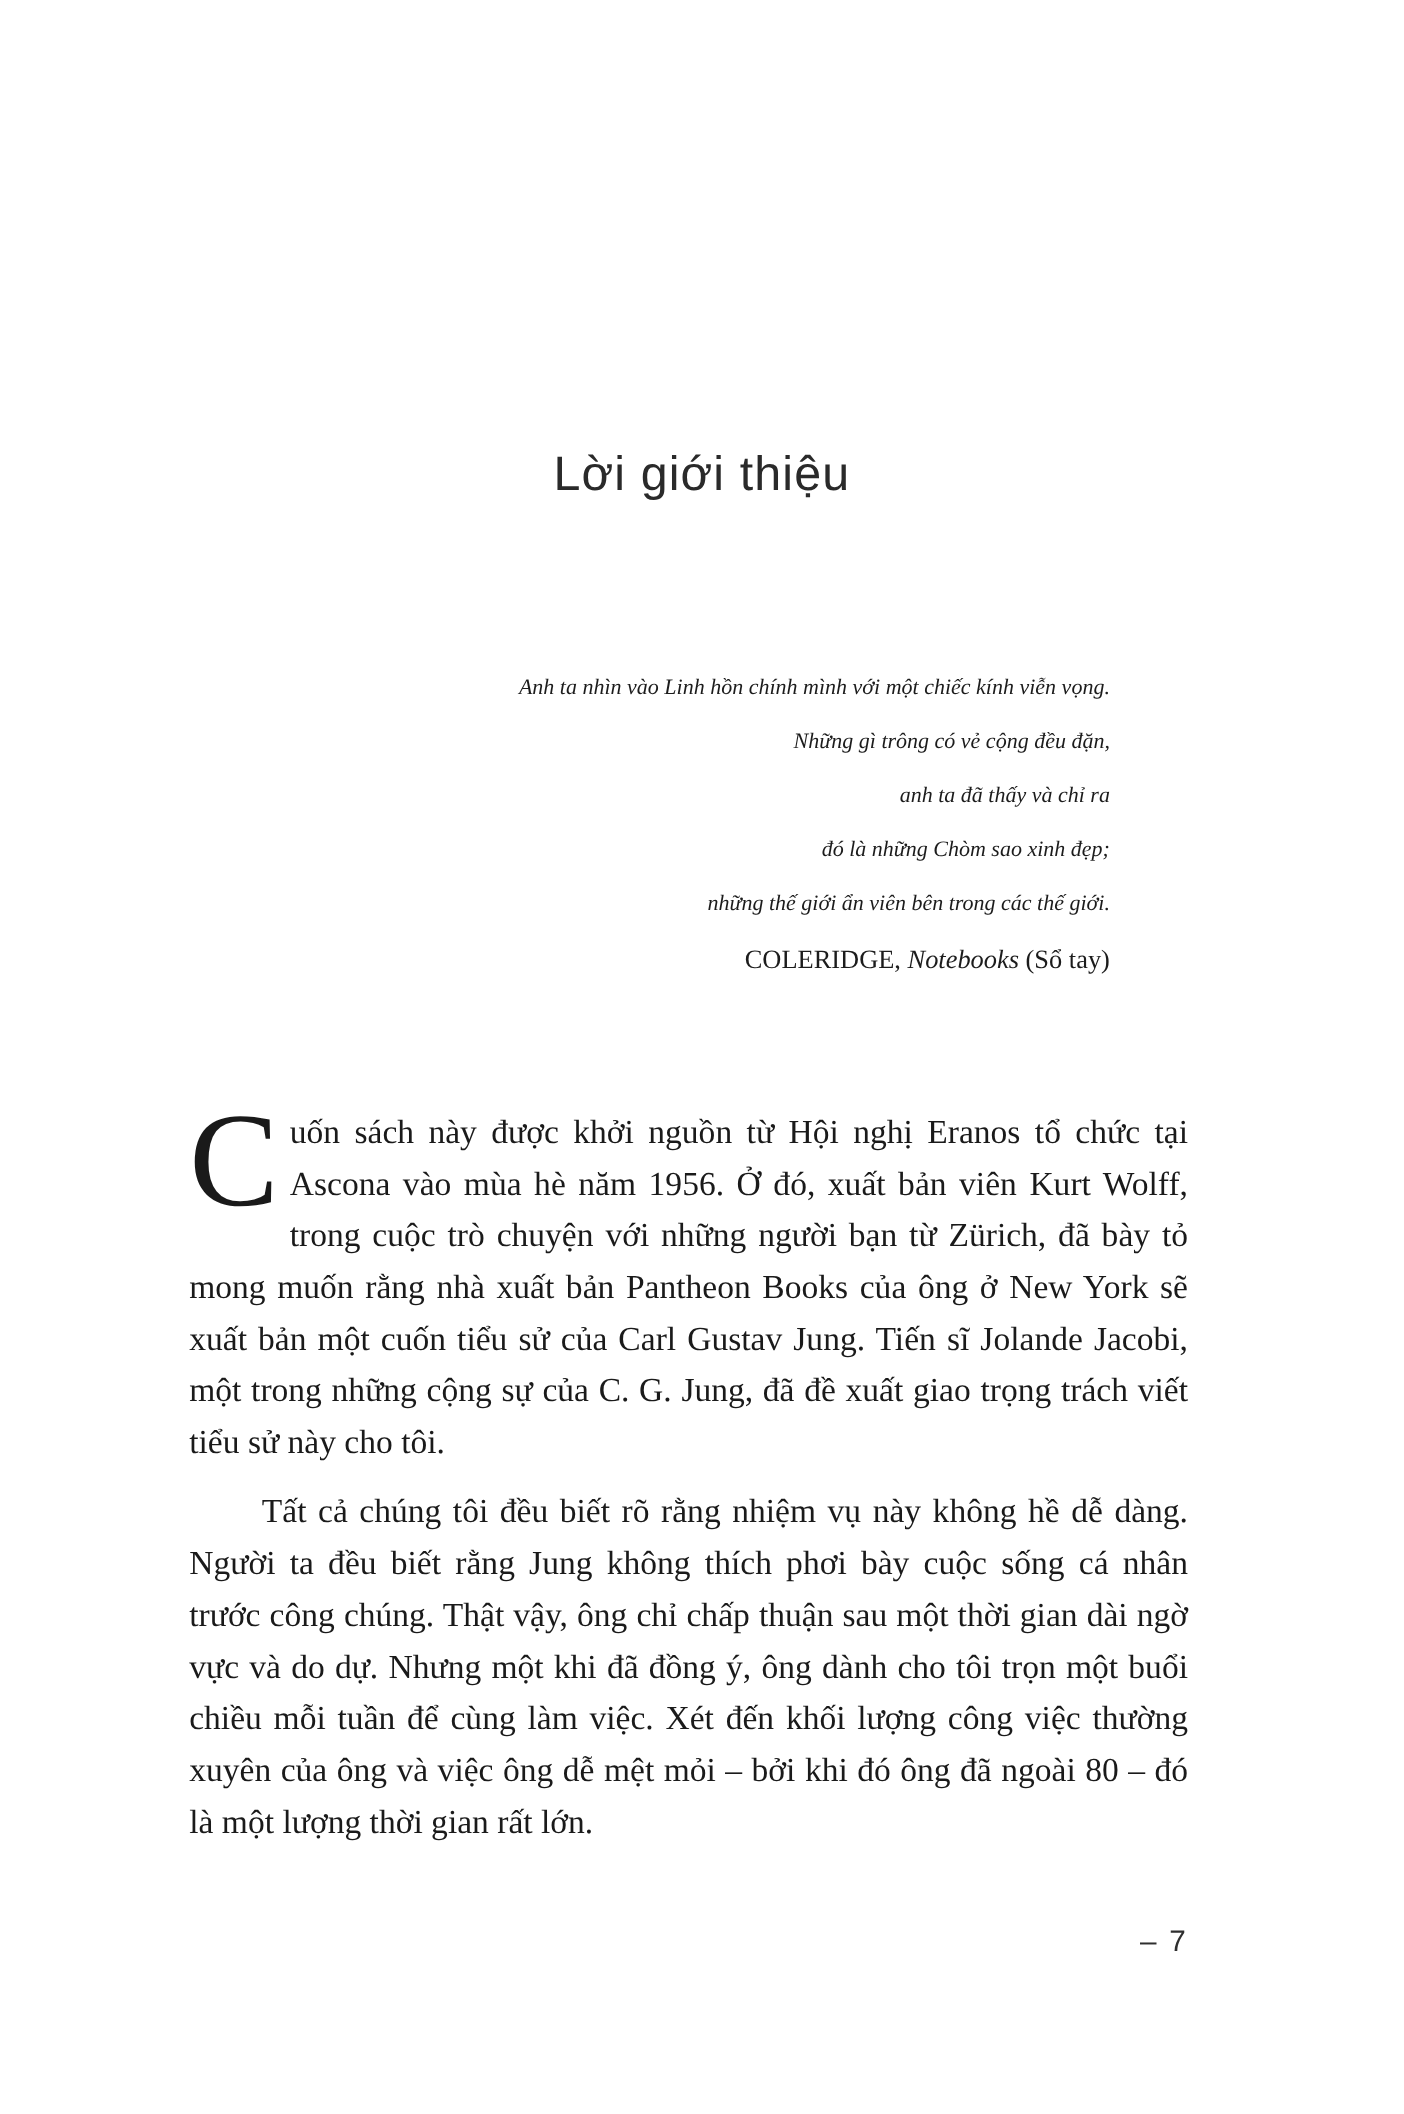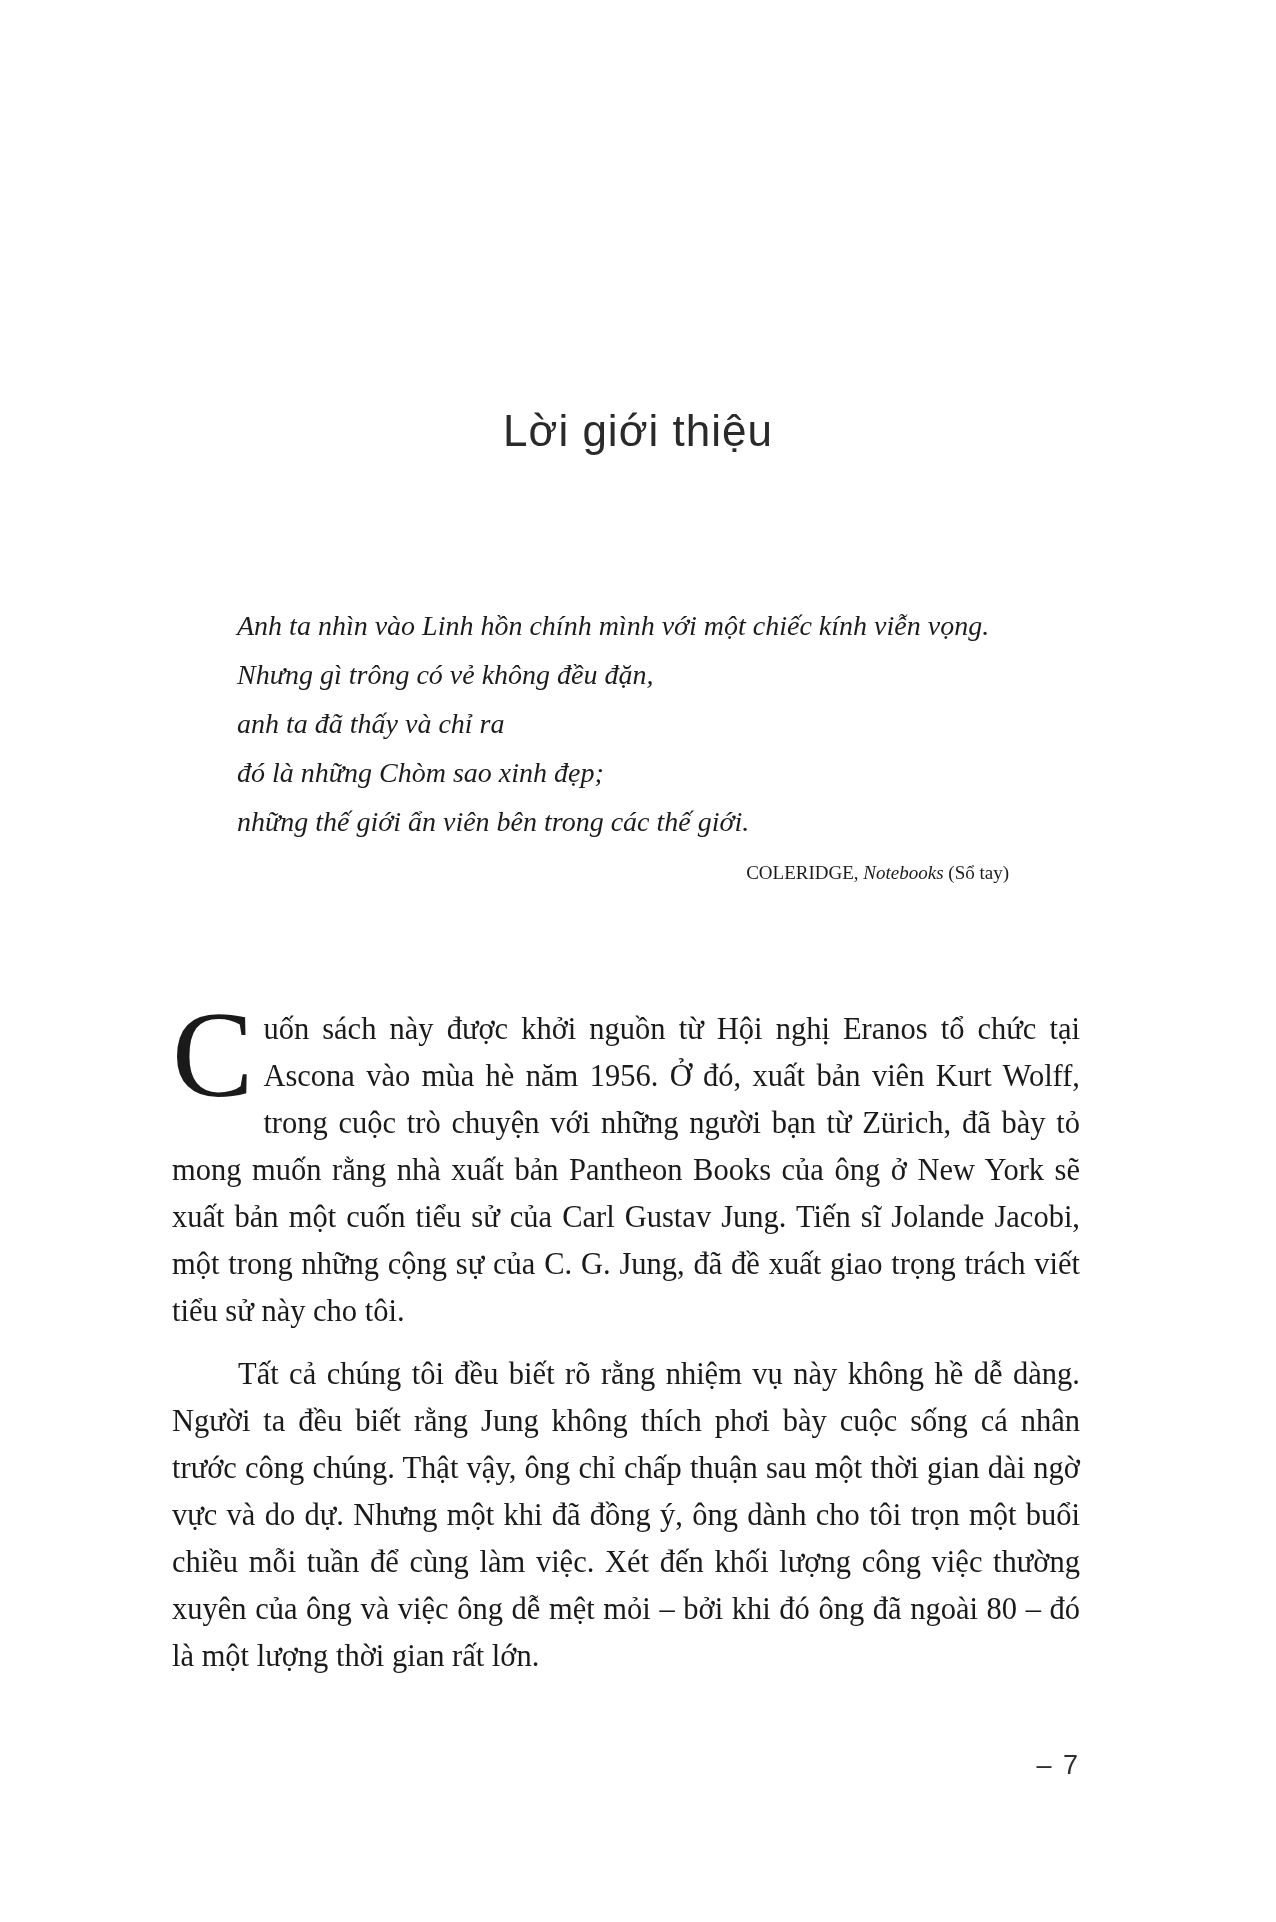--- a/index.html
+++ b/index.html
@@ -35,30 +35,31 @@
   
   .epigraph {
     position: absolute;
     left: 237px;
     top: 601px;
     width: 772px;
   }
   .epigraph-line {
     font-family: "Liberation Serif", serif;
     font-style: italic;
-    font-size: 28px;
+    font-size: 20px;
     line-height: 49px;
     color: #1c1c1c;
     white-space: nowrap;
+    text-align: right;
   }
   .epigraph-attribution {
     margin-top: 7px;
     text-align: right;
     font-family: "Liberation Serif", serif;
-    font-size: 19px;
+    font-size: 24px;
     line-height: 40px;
     color: #1c1c1c;
   }
   .epigraph-attribution .work-title {
     font-style: italic;
   }
 
   
   .body-text {
     position: absolute;
@@ -99,21 +100,21 @@
 </style>
 </head>
 <body>
 
 <div class="page">
 
   <h1 class="chapter-title">Lời giới thiệu</h1>
 
   <div class="epigraph">
     <div class="epigraph-line">Anh ta nhìn vào Linh hồn chính mình với một chiếc kính viễn vọng.</div>
-    <div class="epigraph-line">Nhưng gì trông có vẻ không đều đặn,</div>
+    <div class="epigraph-line">Những gì trông có vẻ cộng đều đặn,</div>
     <div class="epigraph-line">anh ta đã thấy và chỉ ra</div>
     <div class="epigraph-line">đó là những Chòm sao xinh đẹp;</div>
     <div class="epigraph-line">những thế giới ẩn viên bên trong các thế giới.</div>
     <div class="epigraph-attribution">
       <span>COLERIDGE, </span><span class="work-title">Notebooks</span><span> (Sổ tay)</span>
     </div>
   </div>
 
   <div class="body-text">
     <p>

